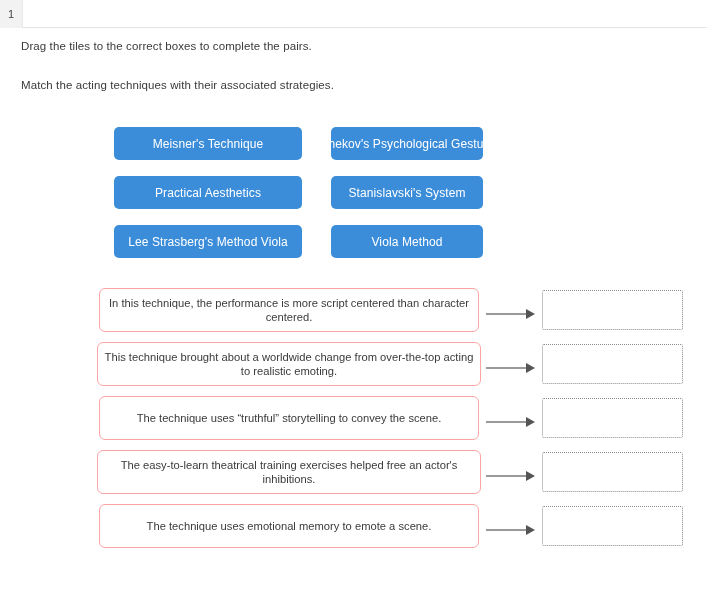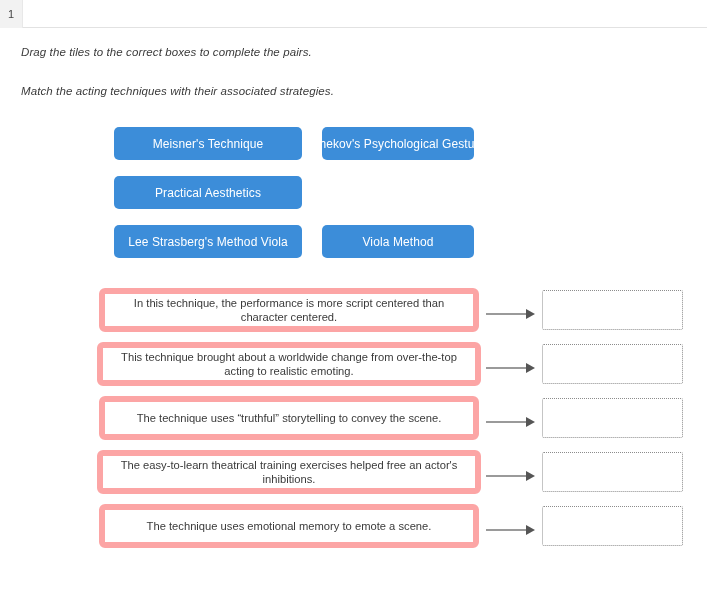--- a/index.html
+++ b/index.html
@@ -41,43 +41,42 @@
     align-items: center;
     justify-content: center;
     font-size: 11px;
     color: #444444;
   }
 
   
   .instructions {
     position: absolute;
     left: 21px;
-    top: 45px;
+    top: 39px;
     width: 640px;
-    font-style: italic;
   }
   .instr-line {
     font-size: 11.5px;
     color: #3a3a3a;
     line-height: 14px;
     margin-bottom: 25px;
     letter-spacing: 0.1px;
   }
   .instr-line:last-child { margin-bottom: 11px; }
 
   
   .tiles {
     position: absolute;
     left: 114px;
     top: 127px;
     width: 406px;
   }
   .tile-row {
     display: flex;
-    gap: 20px;
+    gap: 29px;
     margin-bottom: 16px;
   }
   .tile {
     height: 33px;
     border-radius: 5px;
     background: #3c8dd9;
     color: #ffffff;
     font-size: 12px;
     display: flex;
     align-items: center;
@@ -103,21 +102,21 @@
     position: relative;
     height: 44px;
     margin-bottom: 10px;
   }
   .prompt {
     position: absolute;
     left: 99px;
     top: 0;
     width: 380px;
     height: 44px;
-    border: 6px solid #fca5a5;
+    border: 1px solid #fca5a5;
     border-radius: 6px;
     box-sizing: border-box;
     background: #ffffff;
     display: flex;
     align-items: center;
     justify-content: center;
     text-align: center;
     font-size: 11.2px;
     line-height: 14px;
     color: #3a3a3a;
@@ -178,20 +177,21 @@
   <div class="instr-line">Match the acting techniques with their associated strategies.</div>
 </div>
 
 <div class="tiles">
   <div class="tile-row">
     <div class="tile col-left">Meisner's Technique</div>
     <div class="tile col-right">Chekov's Psychological Gesture</div>
   </div>
   <div class="tile-row">
     <div class="tile col-left">Practical Aesthetics</div>
+    <div class="tile col-right">Stanislavski's System</div>
   </div>
   <div class="tile-row">
     <div class="tile col-left">Lee Strasberg's Method Viola</div>
     <div class="tile col-right">Viola Method</div>
   </div>
 </div>
 
 <div class="pairs">
 
   <div class="pair-row">

